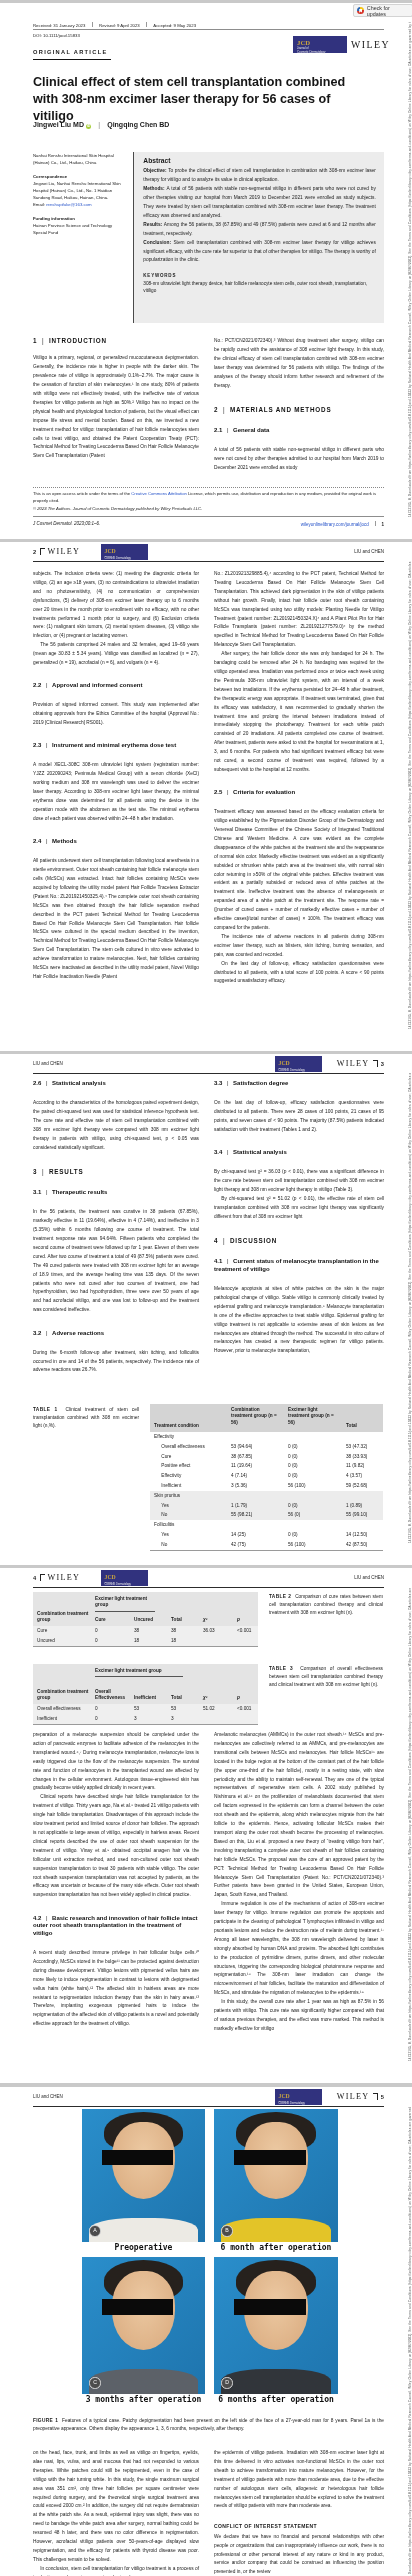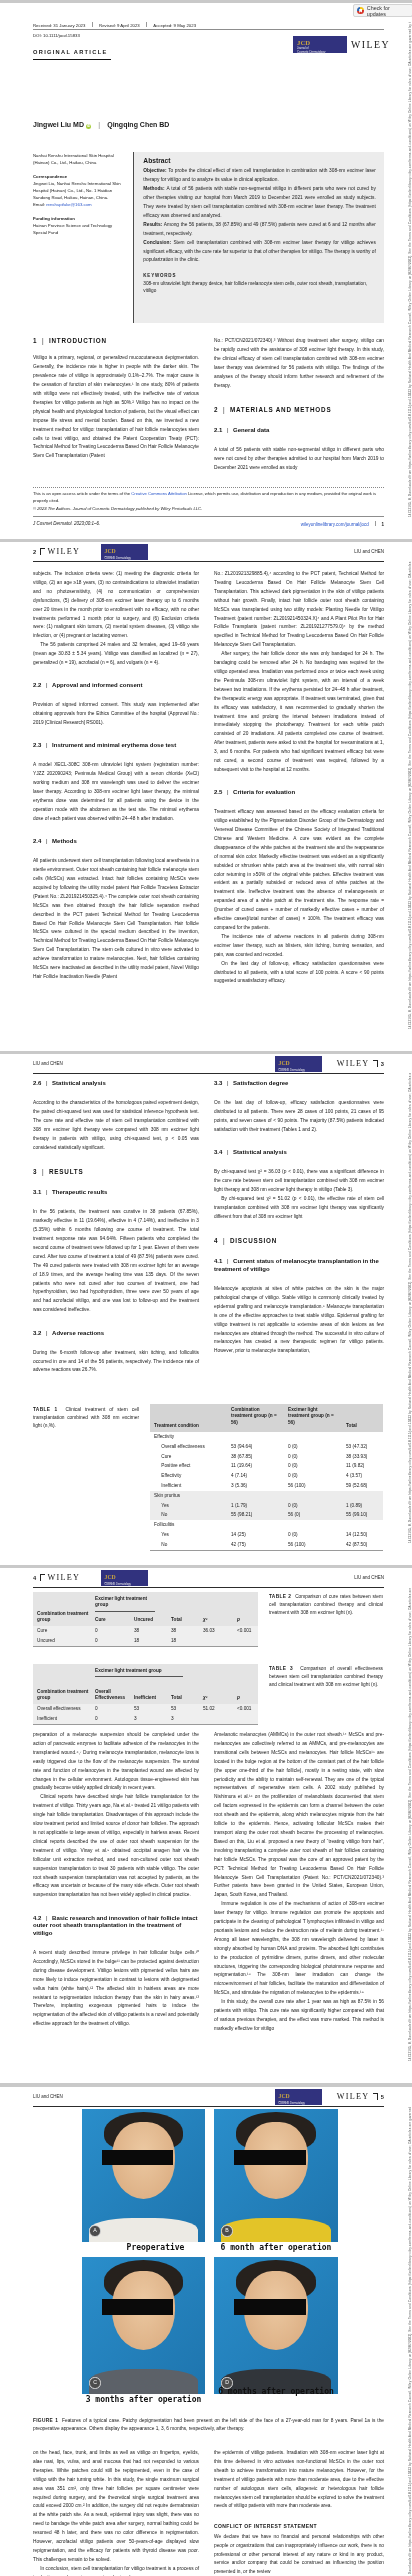--- a/index.html
+++ b/index.html
@@ -72,20 +72,21 @@
   <div class="abs" style="left:33px;top:26px;width:351px;border-top:1px solid #8d8d8d;"></div>
   <div class="abs small" style="left:33px;top:29px;">DOI: 10.1111/jocd.15833</div>
   <div class="abs" style="left:33px;top:46px;font-weight:bold;font-size:5.7px;letter-spacing:1.3px;">ORIGINAL ARTICLE</div>
   <div class="abs" style="left:33px;top:56px;width:78px;border-top:1px solid #111;"></div>
   <div class="jcd abs" style="left:293px;top:33px;width:54px;height:16.5px;padding:1.5px 0 0 4.1px;box-sizing:border-box;">
     <span class="a" style="font-size:6.7px;">JCD</span>
     <span class="s" style="font-size:2.6px;">Journal of</span>
     <span class="s" style="font-size:2.8px;">Cosmetic Dermatology</span>
   </div>
   <div class="abs wiley big" style="left:351px;top:36px;">WILEY</div>
+  <div class="abs" style="left:33px;top:71px;width:325px;font-size:12.6px;line-height:16.7px;font-weight:bold;color:#161616;">Clinical effect of stem cell transplantation combined with 308-nm excimer laser therapy for 56 cases of vitiligo</div>
   <div class="abs" style="left:33px;top:118px;font-size:7px;font-weight:bold;">
     <span>Jingwei Liu MD</span>
     <span class="orcid">iD</span>
     <span style="font-weight:normal;color:#888;margin:0 5.2px;">|</span>
     <span>Qingqing Chen BD</span>
   </div>
 
   <div class="abs" style="left:33px;top:149px;width:94px;">
     <div class="small">Nanhai Renshu International Skin Hospital (Hainan) Co., Ltd., Haikou, China</div>
     <div class="small bold" style="margin-top:7.2px;">Correspondence</div>
@@ -390,39 +391,39 @@
     <span class="wiley">WILEY</span><span class="tick" style="border-left:none;border-right:0.5px solid #222;"></span><span class="pgnum">5</span>
   </div>
   <div class="hdr-rule" style="top:18.5px;"></div>
 
   <div class="photo" style="left: 82px; top: 22px; width: 123px; height: 133px;">
       <div class="hair"></div>
       <div class="face"></div>
       <div class="shirt" style="background: rgb(236, 234, 228);"></div>
       <div class="censor"></div>
       <div class="pletter">A</div>
-    </div><div class="plabel" style="left: 84px; top: 156px; width: 143px;">Preoperative</div><div class="photo" style="left: 214px; top: 22px; width: 124px; height: 133px;">
+    </div><div class="plabel" style="left: 72px; top: 156px; width: 143px;">Preoperative</div><div class="photo" style="left: 214px; top: 22px; width: 124px; height: 133px;">
       <div class="hair"></div>
       <div class="face"></div>
       <div class="shirt" style="background: rgb(227, 196, 40);"></div>
       <div class="censor"></div>
       <div class="pletter">B</div>
     </div><div class="plabel" style="left: 204px; top: 156px; width: 144px;">6 month after operation</div><div class="photo" style="left: 82px; top: 170px; width: 123px; height: 137px;">
       <div class="hair"></div>
       <div class="face"></div>
       <div class="shirt" style="background: rgb(92, 97, 104);"></div>
       <div class="censor"></div>
       <div class="pletter">C</div>
     </div><div class="plabel" style="left: 72px; top: 308px; width: 143px;">3 months after operation</div><div class="photo" style="left: 214px; top: 170px; width: 124px; height: 137px;">
       <div class="hair"></div>
       <div class="face"></div>
       <div class="shirt" style="background: rgb(49, 53, 58);"></div>
       <div class="censor"></div>
       <div class="pletter">D</div>
-    </div><div class="plabel" style="left: 204px; top: 300px; width: 144px;">6 months after operation</div><div id="figure1-host"></div>
+    </div><div class="plabel" style="left: 204px; top: 308px; width: 144px;">6 months after operation</div><div id="figure1-host"></div>
 
   <div class="abs capt" style="left:33px;top:330px;width:351px;">
     <span class="cl">FIGURE 1</span>&nbsp;
     <span>Features of a typical case. Patchy depigmentation had been present on the left side of the face of a 27-year-old man for 8 years. Panel 1a is the preoperative appearance. Others display the appearance 1, 3, 6 months, respectively, after therapy.</span>
   </div>
 
   <div class="col abs" style="left:33px;top:362px;width:166px;">
     <div class="t">on the head, face, trunk, and limbs as well as vitiligo on fingertips, eyelids, alae nasi, lips, vulva, and anal mucosa that had not responded to various therapies. White patches could still be repigmented, even in the case of vitiligo with the hair turning white. In this study, the single maximum surgical area was 351 cm², only three hair follicles per square centimeter were required during surgery, and the theoretical single surgical treatment area could exceed 2000 cm.² In addition, the surgery did not require dermabrasion at the white patch site. As a result, epidermal injury was slight, there was no need to bandage the white patch area after surgery, normal bathing could be resumed 48 h later, and there was no color difference in repigmentation. However, acrofacial vitiligo patients over 50-years-of-age displayed slow repigmentation, and the efficacy for patients with thyroid disease was poor. This challenges remain to be solved.</div>
     <div class="t ind">In conclusion, stem cell transplantation for vitiligo treatment is a process of implanting a melanocyte processing plant under</div>
   </div>

